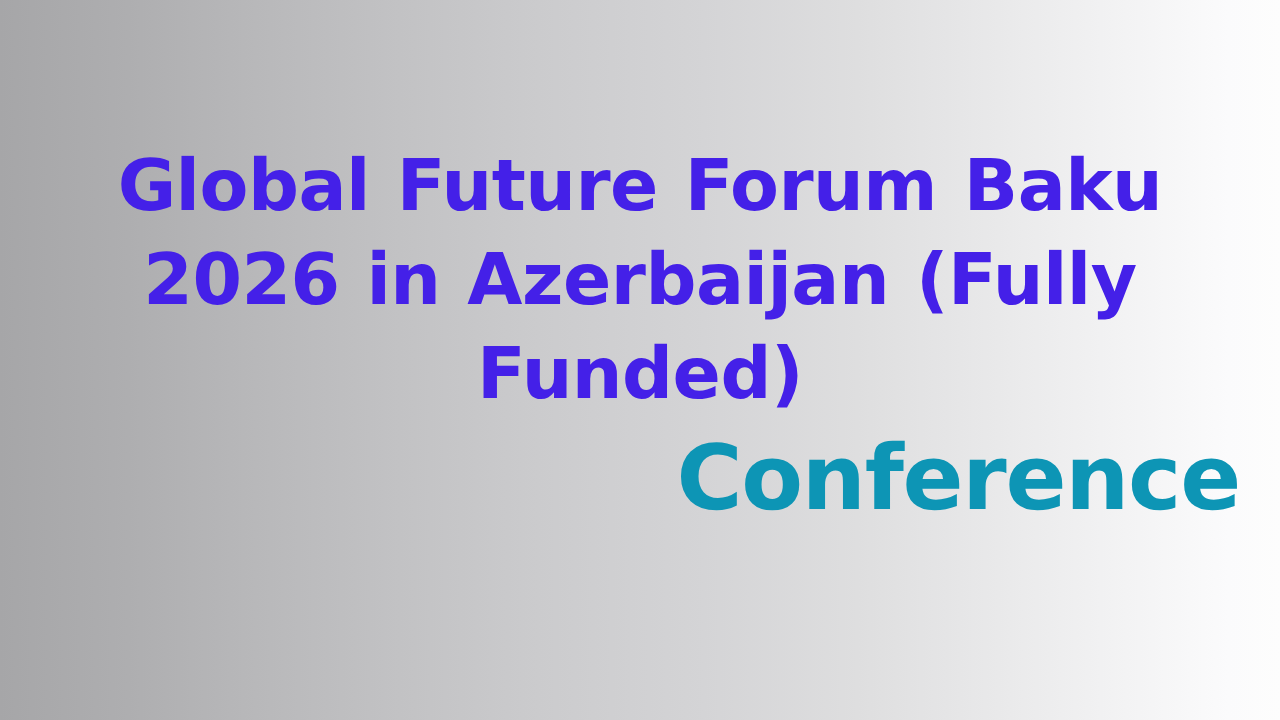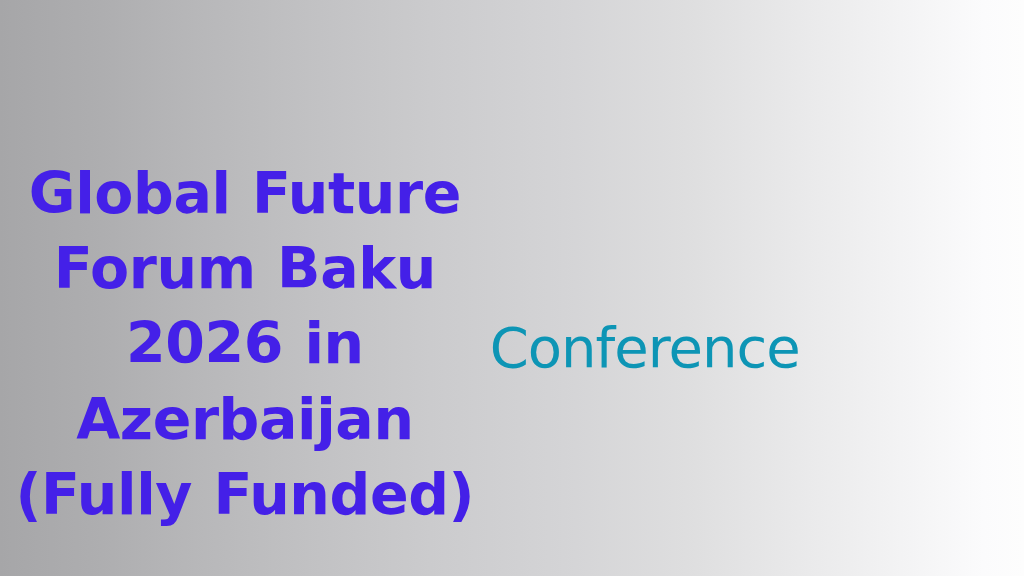--- a/index.html
+++ b/index.html
@@ -37,44 +37,44 @@
     );
   }
 
   #text-stack {
     position: absolute;
     left: 0;
     top: 0;
     width: 1024px;
     height: 576px;
     display: flex;
-    flex-direction: row;
+    flex-direction: column;
     align-items: center;
     justify-content: flex-start;
     padding-top: 112px;
   }
 
   .headline {
     width: 880px;
     text-align: center;
     font-family: "DejaVu Sans", sans-serif;
     font-weight: bold;
     font-size: 57px;
     line-height: 1.32;
     letter-spacing: -0.4px;
     color: #4420e8;
     word-spacing: 2px;
   }
 
   .subtitle {
     width: 960px;
-    text-align: left;
+    text-align: right;
     font-family: "DejaVu Sans", sans-serif;
-    font-weight: normal;
-    font-size: 56px;
+    font-weight: bold;
+    font-size: 72px;
     line-height: 1.0;
     letter-spacing: -1px;
     color: #0d95b5;
     margin-top: 8px;
   }
 </style>
 </head>
 <body>
 
 <div id="banner">

